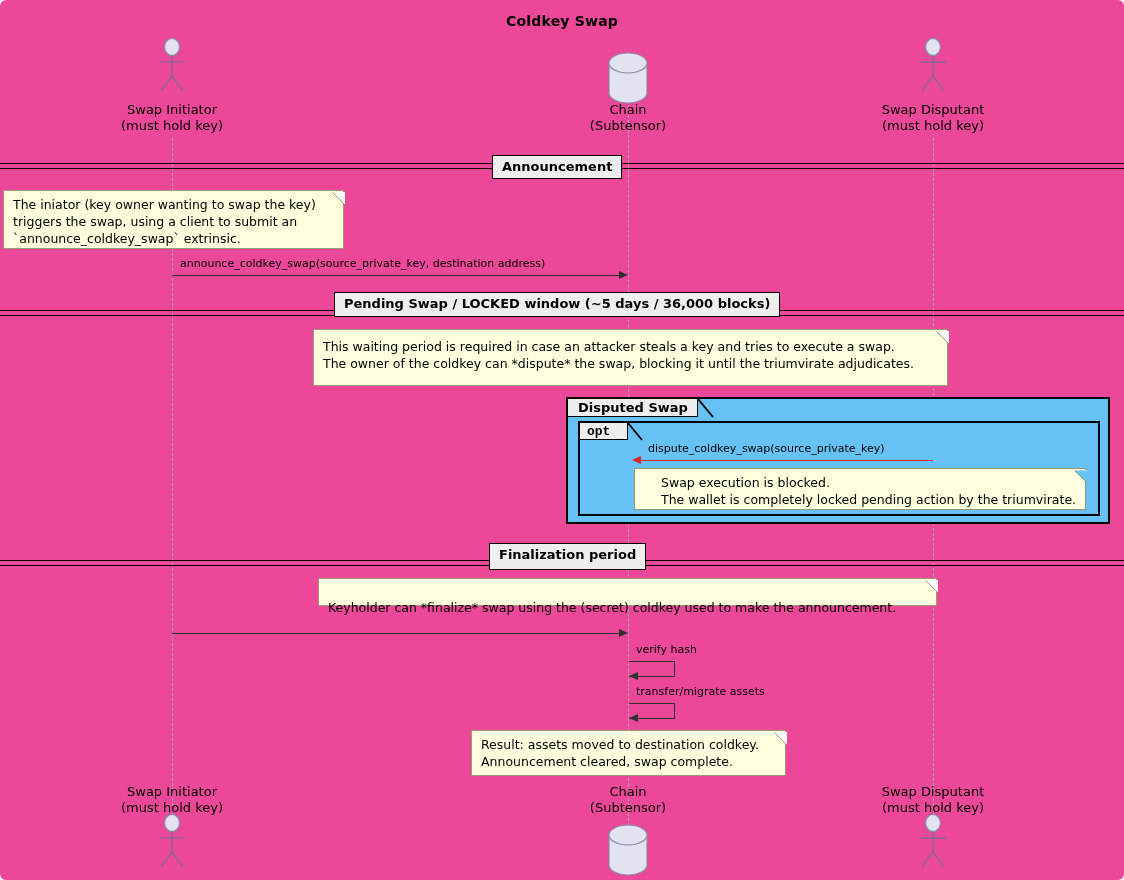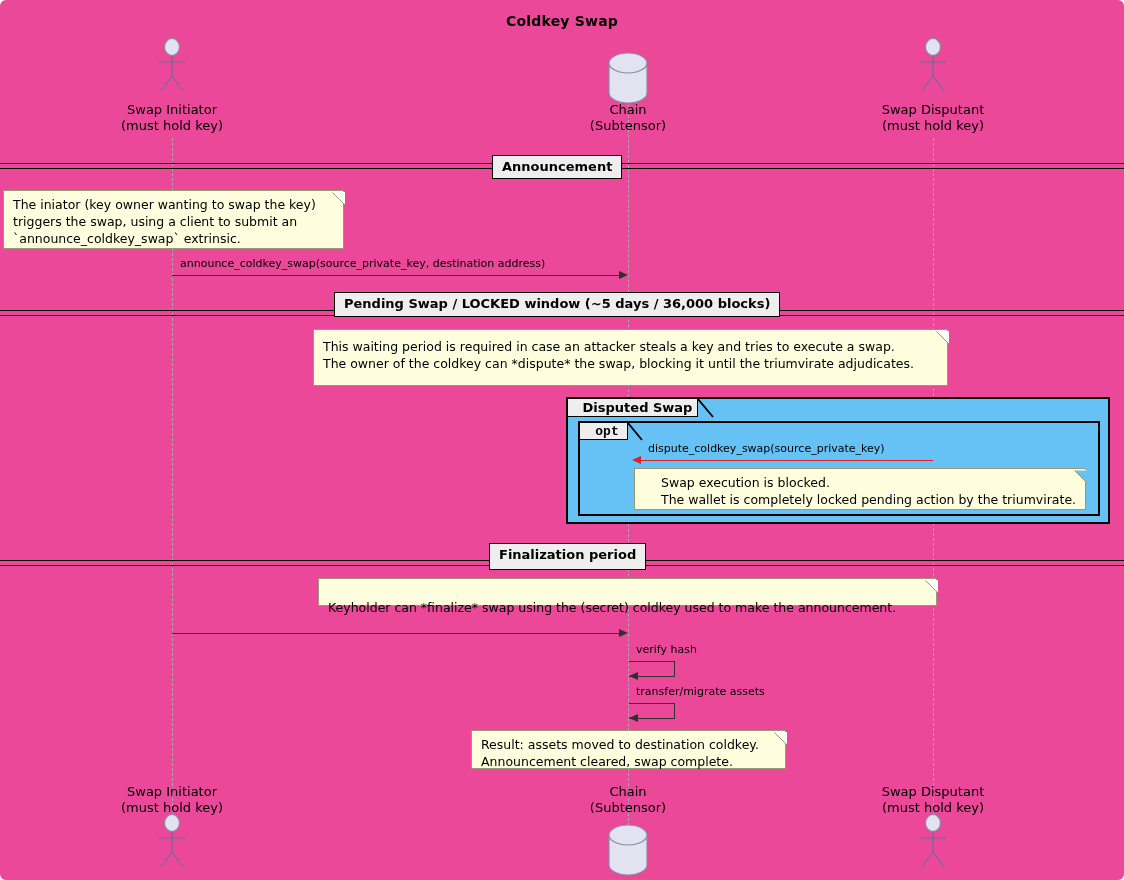--- a/index.html
+++ b/index.html
@@ -143,21 +143,20 @@
     border-right: 1.8px solid #000000;
     border-bottom: 1.8px solid #000000;
     box-sizing: border-box;
     font-size: 13px;
     font-weight: bold;
     color: #000000;
     white-space: nowrap;
     display: flex;
     align-items: center;
     padding-left: 10px;
-    justify-content: center;
   }
   .group-tab-slant {
     width: 0; height: 0;
     pointer-events: none;
   }
 </style>
 </head>
 <body>
 
 <div id="diagram">
@@ -299,21 +298,21 @@
 
   <div class="abs msg-label" style="left:636px; top:643px;">verify hash</div>
   <div class="abs self-loop" style="left:629px; top:661px; width:46px; height:16px;"></div>
   <div class="abs arrow-l" style="left:629px; top:672px;"></div>
 
   <div class="abs msg-label" style="left:636px; top:685px;">transfer/migrate assets</div>
   <div class="abs self-loop" style="left:629px; top:703px; width:46px; height:16px;"></div>
   <div class="abs arrow-l" style="left:629px; top:714px;"></div>
 
   <div class="abs" style="left:471px; top:730px;">
-    <div class="note" style="width:315px; height:39px;">Result: assets moved to destination coldkey.
+    <div class="note" style="width:315px; height:46px;">Result: assets moved to destination coldkey.
 Announcement cleared, swap complete.</div>
     <div class="abs note-fold-edge" style="left:303px; top:0px;">
       <svg width="13" height="13" viewBox="0 0 13 13" xmlns="http://www.w3.org/2000/svg">
         <path d="M0,0 L13,13 L13,0 Z" fill="#FFFFFF"></path>
         <path d="M0,0 L13,13" stroke="#999975" stroke-width="1"></path>
         <path d="M0,0 L13,0" stroke="#FEFEDF" stroke-width="1"></path>
       </svg>
     </div>
   </div>
 

